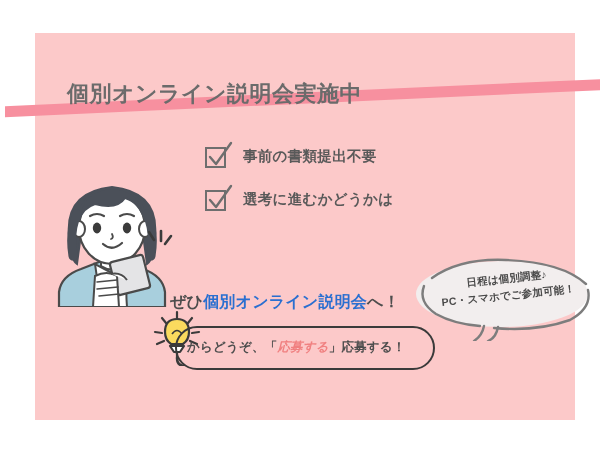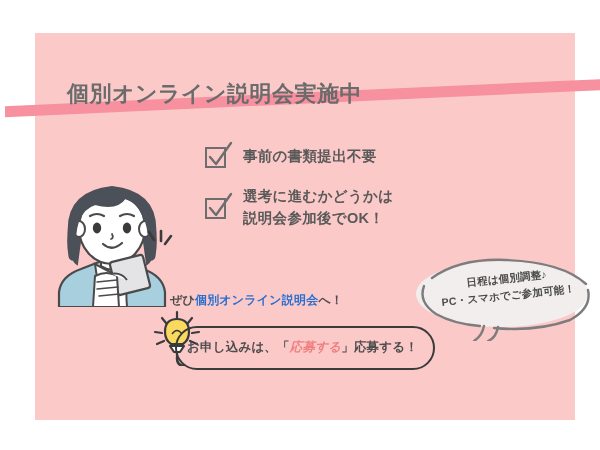--- a/index.html
+++ b/index.html
@@ -101,21 +101,21 @@
     color: #595959;
     line-height: 1.5;
     letter-spacing: 0.3px;
   }
 
   
   .cta {
     position: absolute;
     left: 165px;
     top: 292px;
-    font-size: 12px;
+    font-size: 16px;
     font-weight: bold;
     color: #4d4d4d;
     letter-spacing: 0.2px;
     white-space: nowrap;
   }
   .cta .blue { color: #2a6fd0; }
 
   
   .callout {
     position: absolute;
@@ -263,21 +263,20 @@
 
     <div class="check-row">
       <span class="cbox">
         <span class="sq"></span>
         <svg width="26" height="26" viewBox="0 0 26 26">
           <path d="M5 13 L11 20 L26 -1" fill="none" stroke="#6e6e6e" stroke-width="2.4" stroke-linecap="round" stroke-linejoin="round"></path>
         </svg>
       </span>
       <span class="check-text">
         <span>選考に進むかどうかは</span><br>
-        <span>説明会参加後でOK！</span>
       </span>
     </div>
 
   </div>
 
   <div class="cta">
     <span>ぜひ</span><span class="blue">個別オンライン説明会</span><span>へ！</span>
   </div>
 
   <div class="bulb">
@@ -299,21 +298,21 @@
 
       <path d="M19 36 L33 36 L29 42 L23 42 Z" fill="#ffffff" stroke="#3a3a3a" stroke-width="2.2" stroke-linejoin="round"></path>
       <path d="M26 42 L26 48" stroke="#3a3a3a" stroke-width="2.2" stroke-linecap="round"></path>
 
       <path d="M26 48 Q26 56 34 56" fill="none" stroke="#3a3a3a" stroke-width="2.5" stroke-linecap="round"></path>
     </svg>
   </div>
 
   <div class="callout"></div>
   <div class="callout-text">
-    <span>お申し込みは、</span><span>「</span><span class="accent">応募する</span><span>」</span><span>応募する！</span>
+    <span>からどうぞ、</span><span>「</span><span class="accent">応募する</span><span>」</span><span>応募する！</span>
   </div>
 
   <div class="bubble">
     <svg width="190" height="85" viewBox="0 0 190 85">
       <ellipse cx="92" cy="38" rx="86" ry="33" fill="#f2eeee" stroke="none"></ellipse>
 
       <path d="M22 22 Q50 2 96 4 Q152 6 176 28" fill="none" stroke="#7d7d7d" stroke-width="2.4" stroke-linecap="round"></path>
       <path d="M178 34 Q182 52 160 64 Q126 76 84 72" fill="none" stroke="#7d7d7d" stroke-width="2.4" stroke-linecap="round"></path>
       <path d="M14 30 Q8 46 26 58 Q44 68 70 70" fill="none" stroke="#7d7d7d" stroke-width="2.4" stroke-linecap="round"></path>
 

